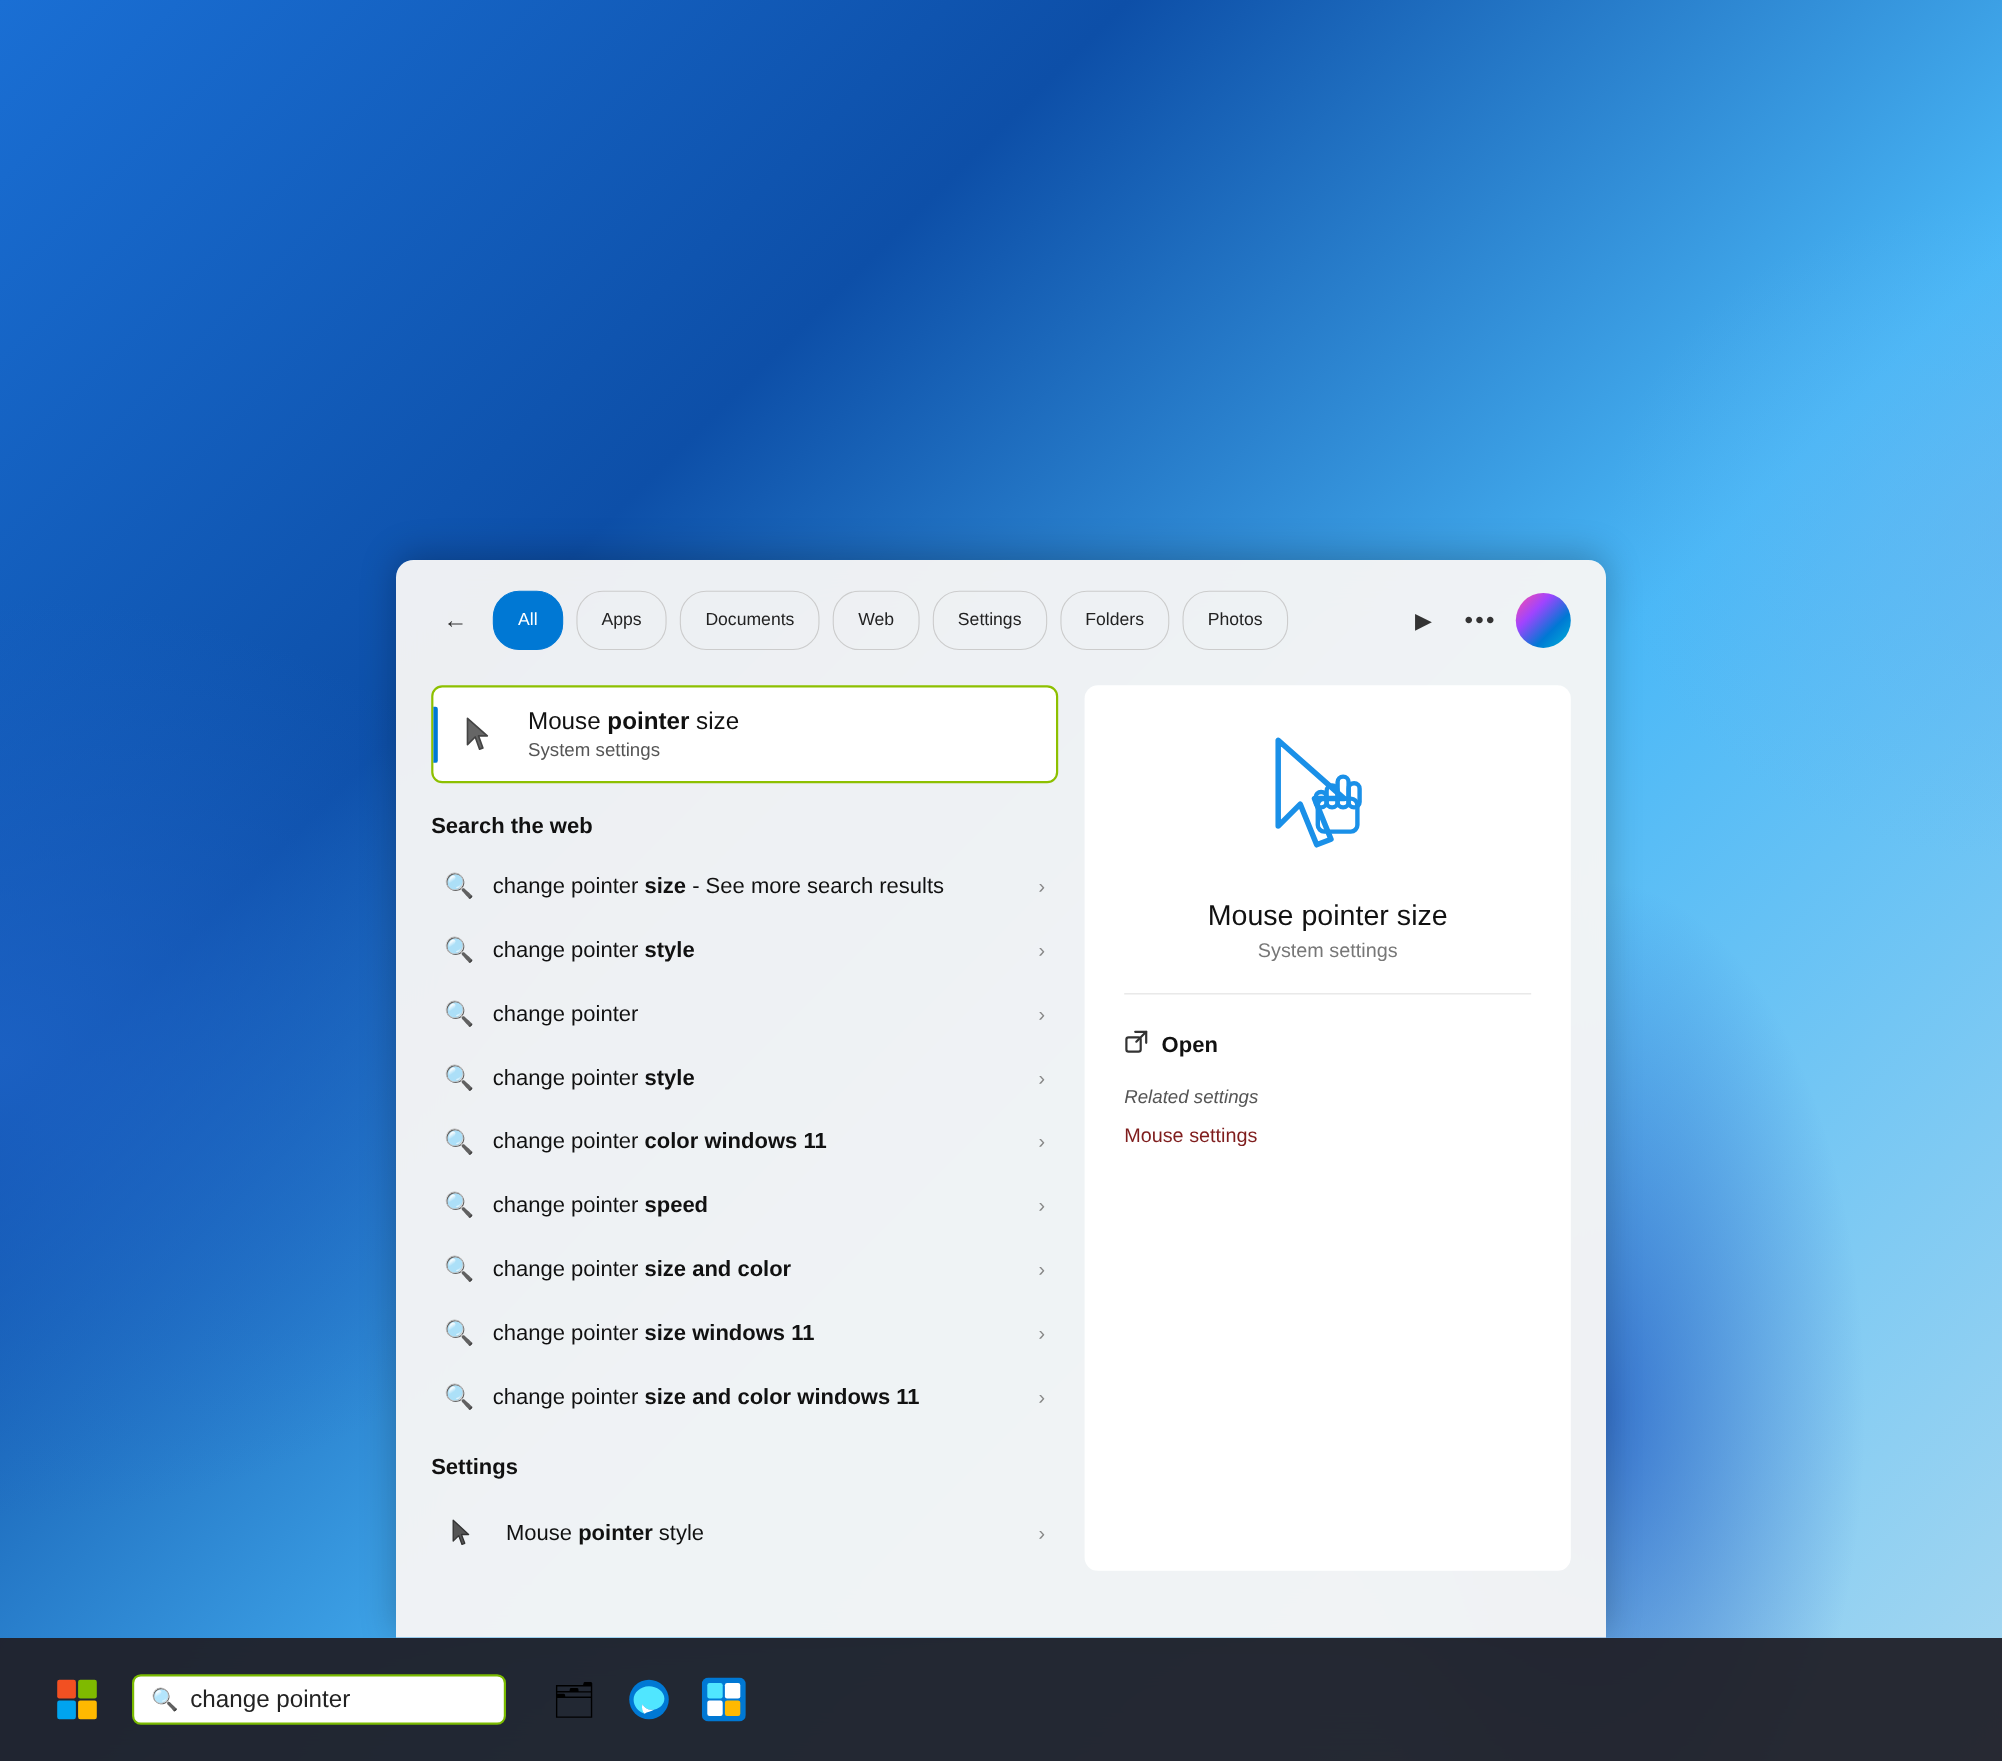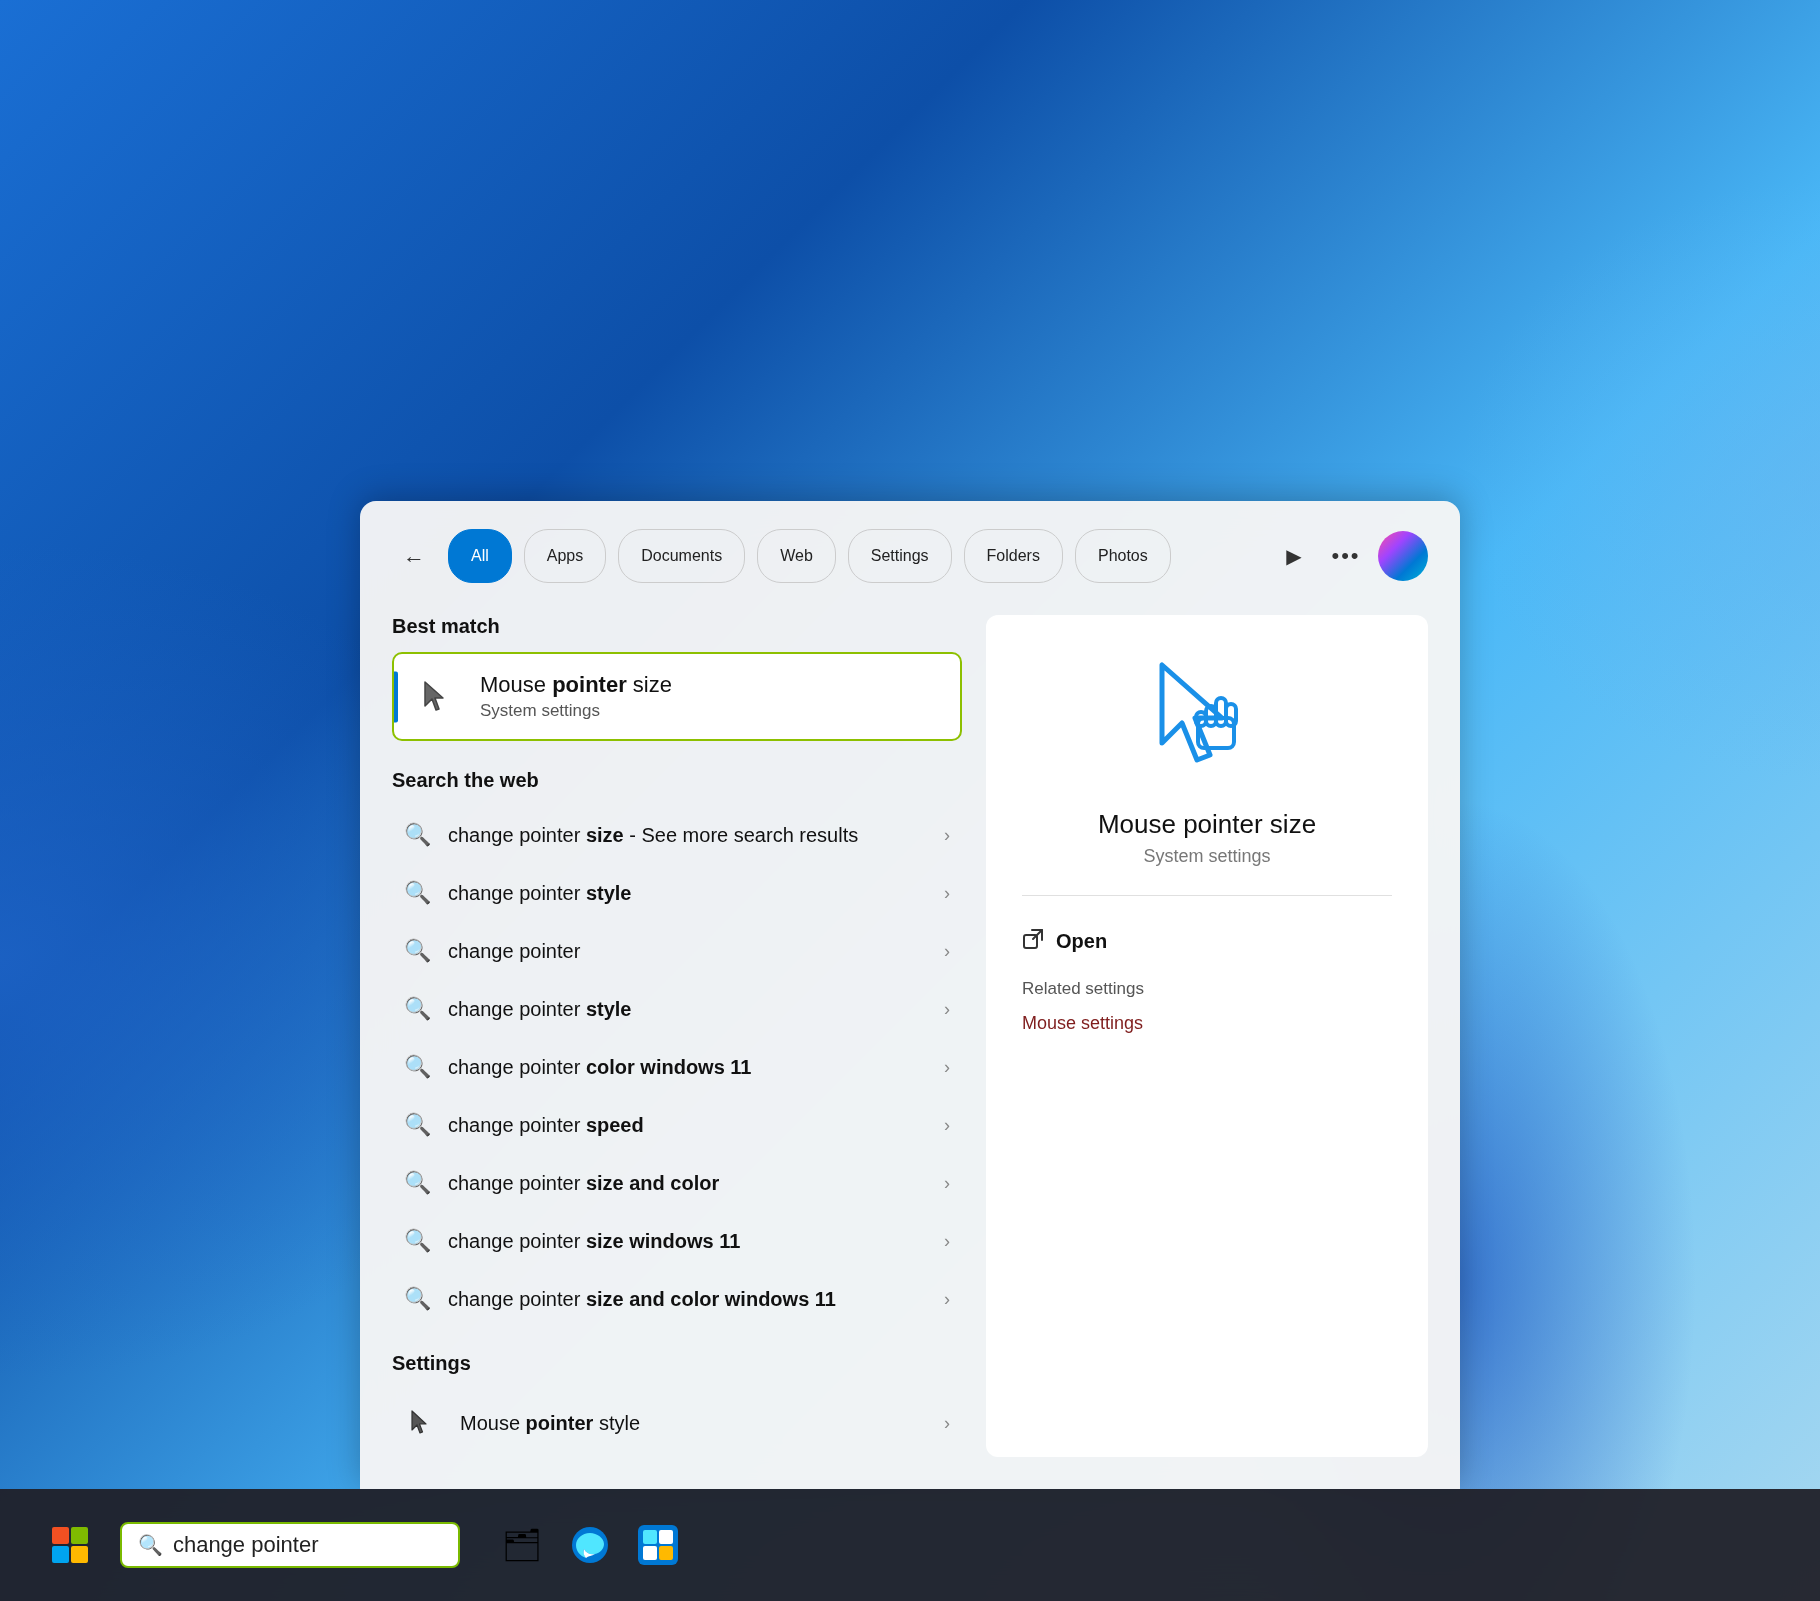--- a/index.html
+++ b/index.html
@@ -357,20 +357,21 @@
       font-size: 20px;
       color: #111;
       font-weight: bold;
     }
 
     .related-label {
       font-size: 17px;
       color: #555;
       margin-bottom: 10px;
       margin-top: 16px;
+      font-style: italic;
     }
 
     .related-link {
       font-size: 18px;
       color: #7f1d1d;
       cursor: pointer;
       padding: 4px 0;
     }
   </style>
 </head>
@@ -394,21 +395,20 @@
     <div class="nav-play">▶</div>
     <div class="nav-more">•••</div>
 
     <div class="nav-copilot"></div>
   </div>
 
   <div class="search-content">
 
     <div class="left-panel">
 
-      <div class="section-label">Best match</div>
       <div class="best-match-item">
         <div class="best-match-icon">
 
           <svg width="38" height="38" viewBox="0 0 38 38" fill="none" xmlns="http://www.w3.org/2000/svg">
             <path d="M6 4L6 28L13 21L17 32L20 31L16 20L24 20L6 4Z" fill="#666" stroke="#444" stroke-width="1.5" stroke-linejoin="round"></path>
           </svg>
         </div>
         <div class="best-match-info">
           <div class="best-match-title">
             Mouse <strong>pointer</strong> size

